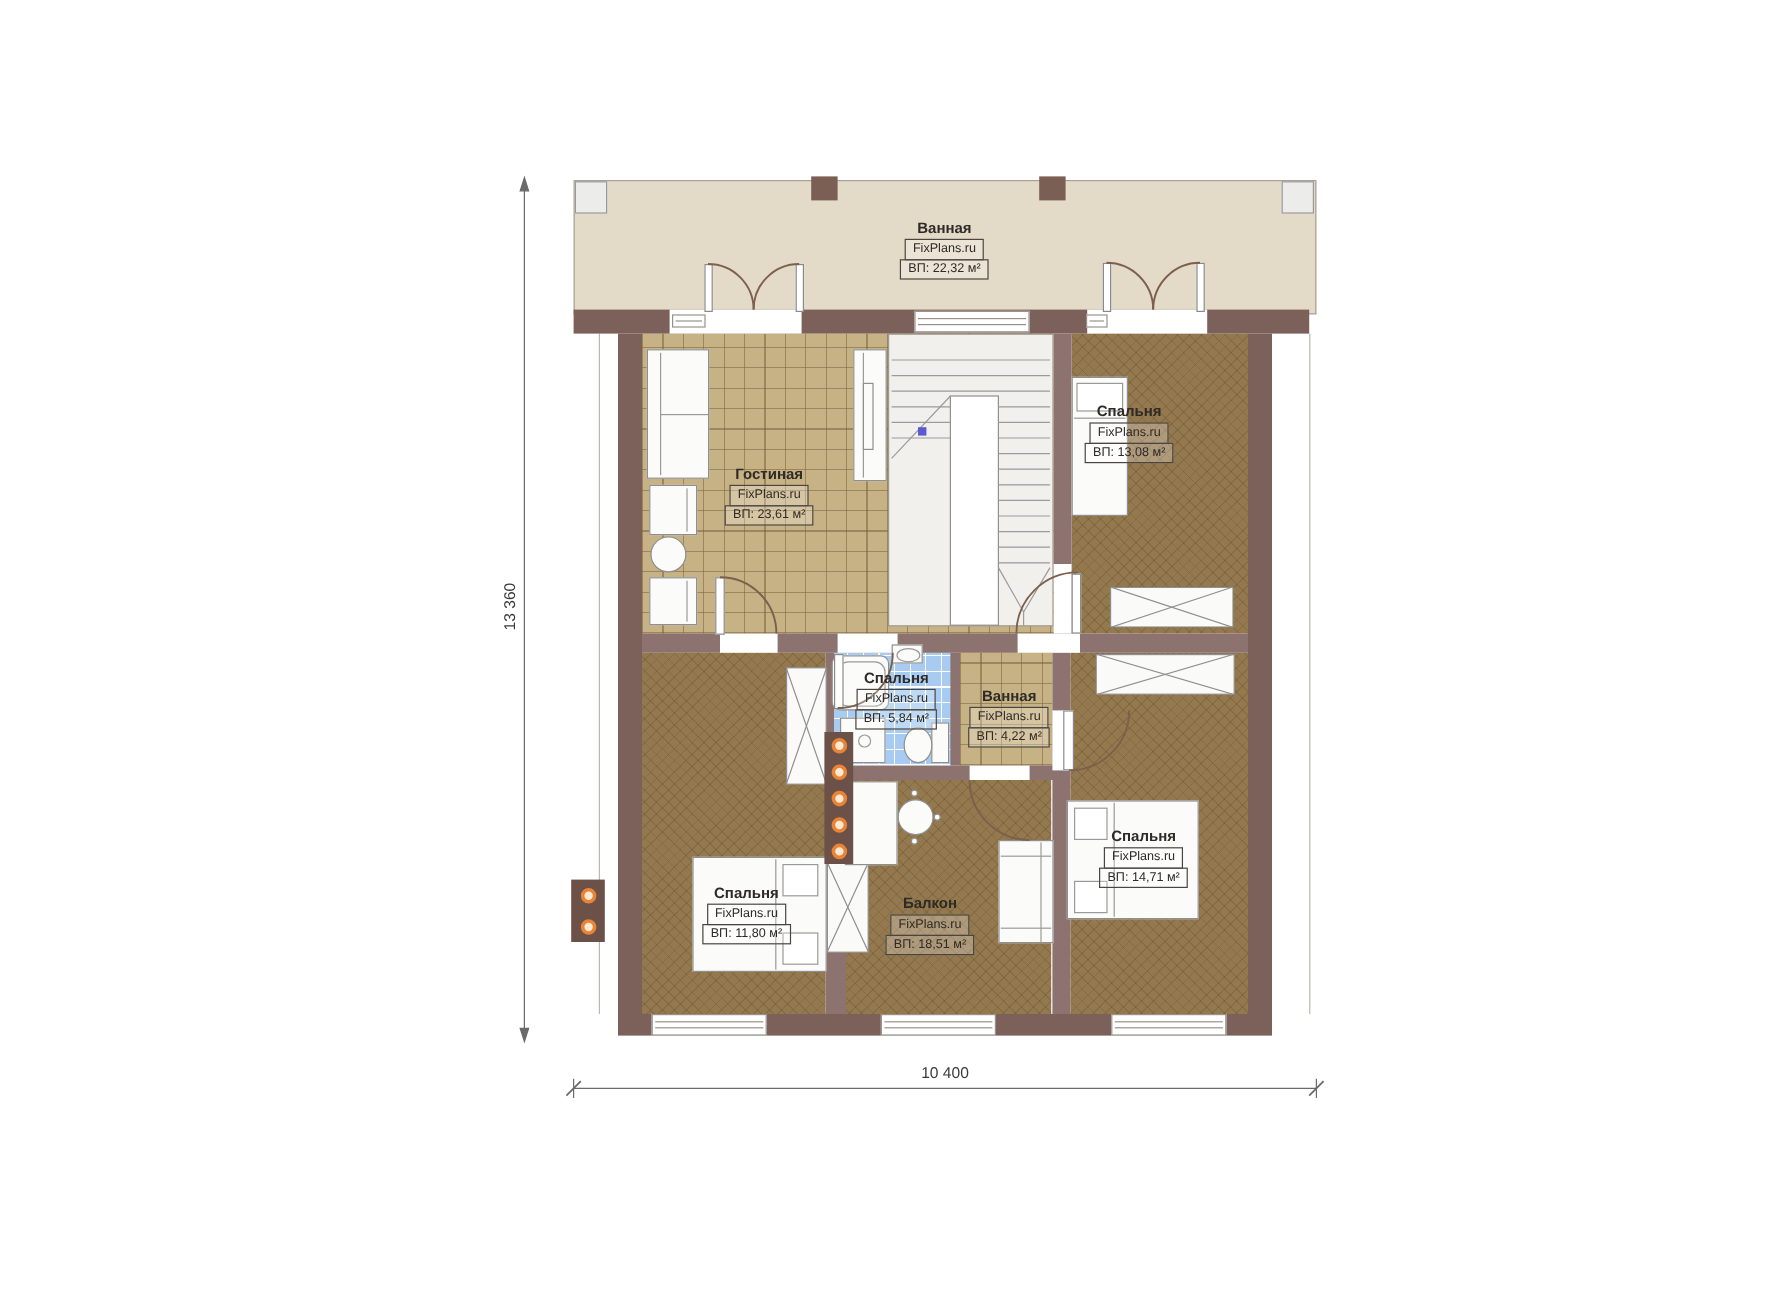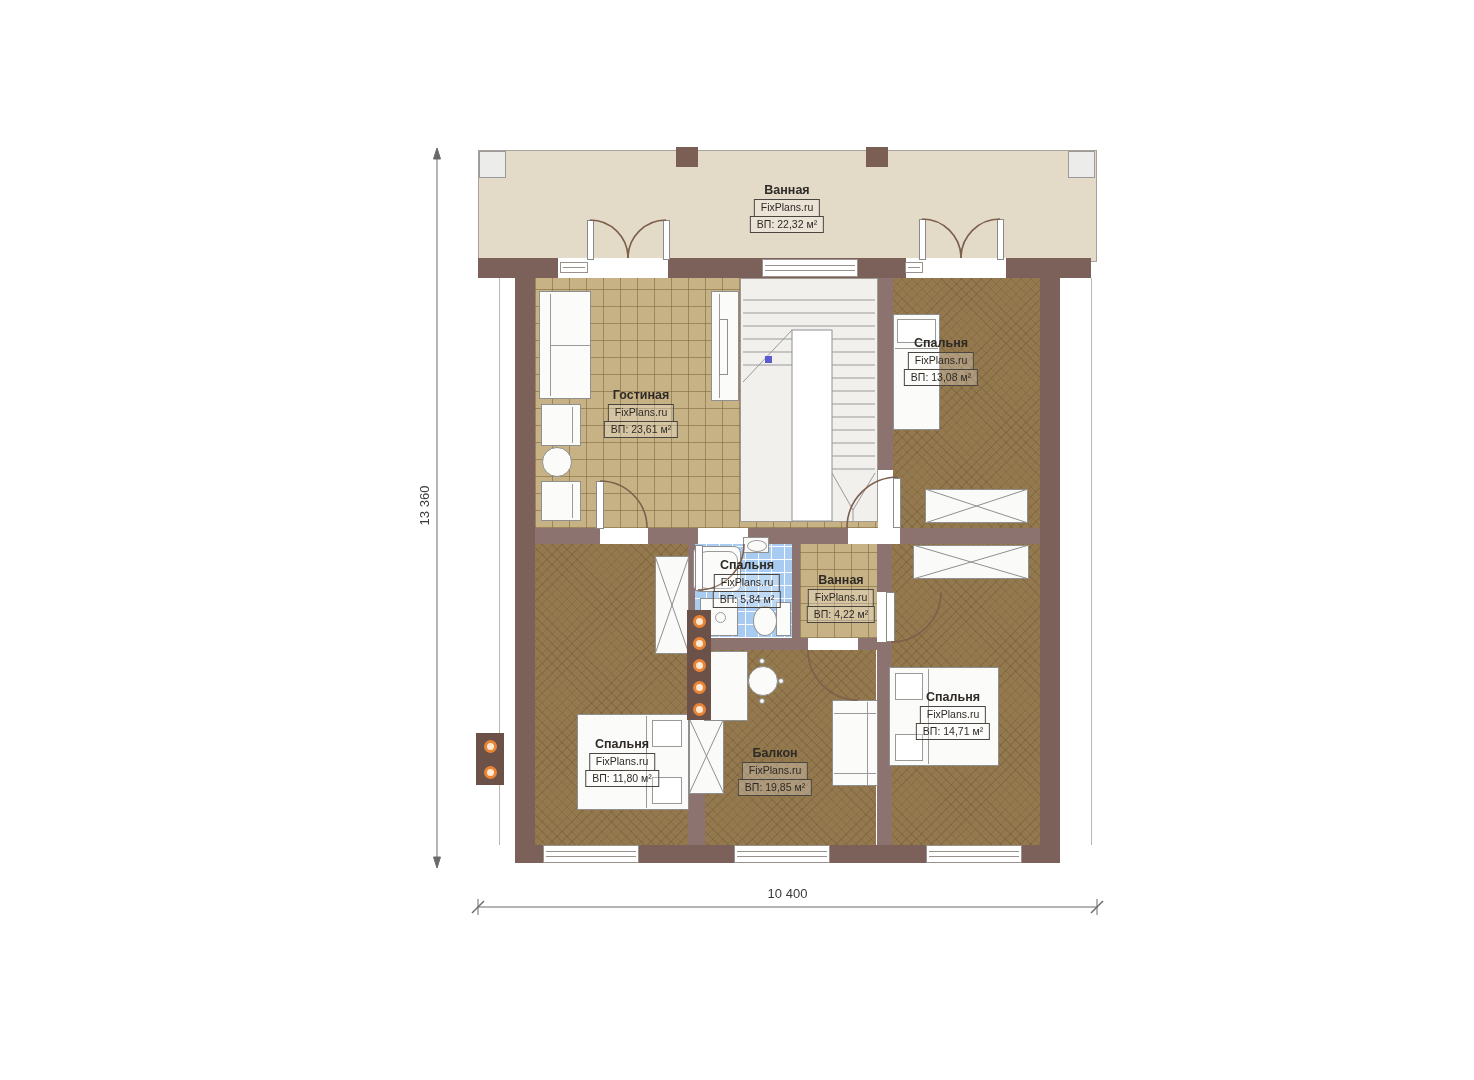--- a/index.html
+++ b/index.html
@@ -298,21 +298,21 @@
     <div class="rbox">ВП: 4,22 м²</div>
   </div>
   <div class="rlabel" style="left:622px;top:737px">
     <div class="rname">Спальня</div>
     <div class="rbox">FixPlans.ru</div>
     <div class="rbox">ВП: 11,80 м²</div>
   </div>
   <div class="rlabel" style="left:775px;top:746px">
     <div class="rname">Балкон</div>
     <div class="rbox">FixPlans.ru</div>
-    <div class="rbox">ВП: 19,85 м²</div>
+    <div class="rbox">ВП: 18,51 м²</div>
   </div>
   <div class="rlabel" style="left:953px;top:690px">
     <div class="rname">Спальня</div>
     <div class="rbox">FixPlans.ru</div>
     <div class="rbox">ВП: 14,71 м²</div>
   </div>
 
 </div>
 
 </body></html>

